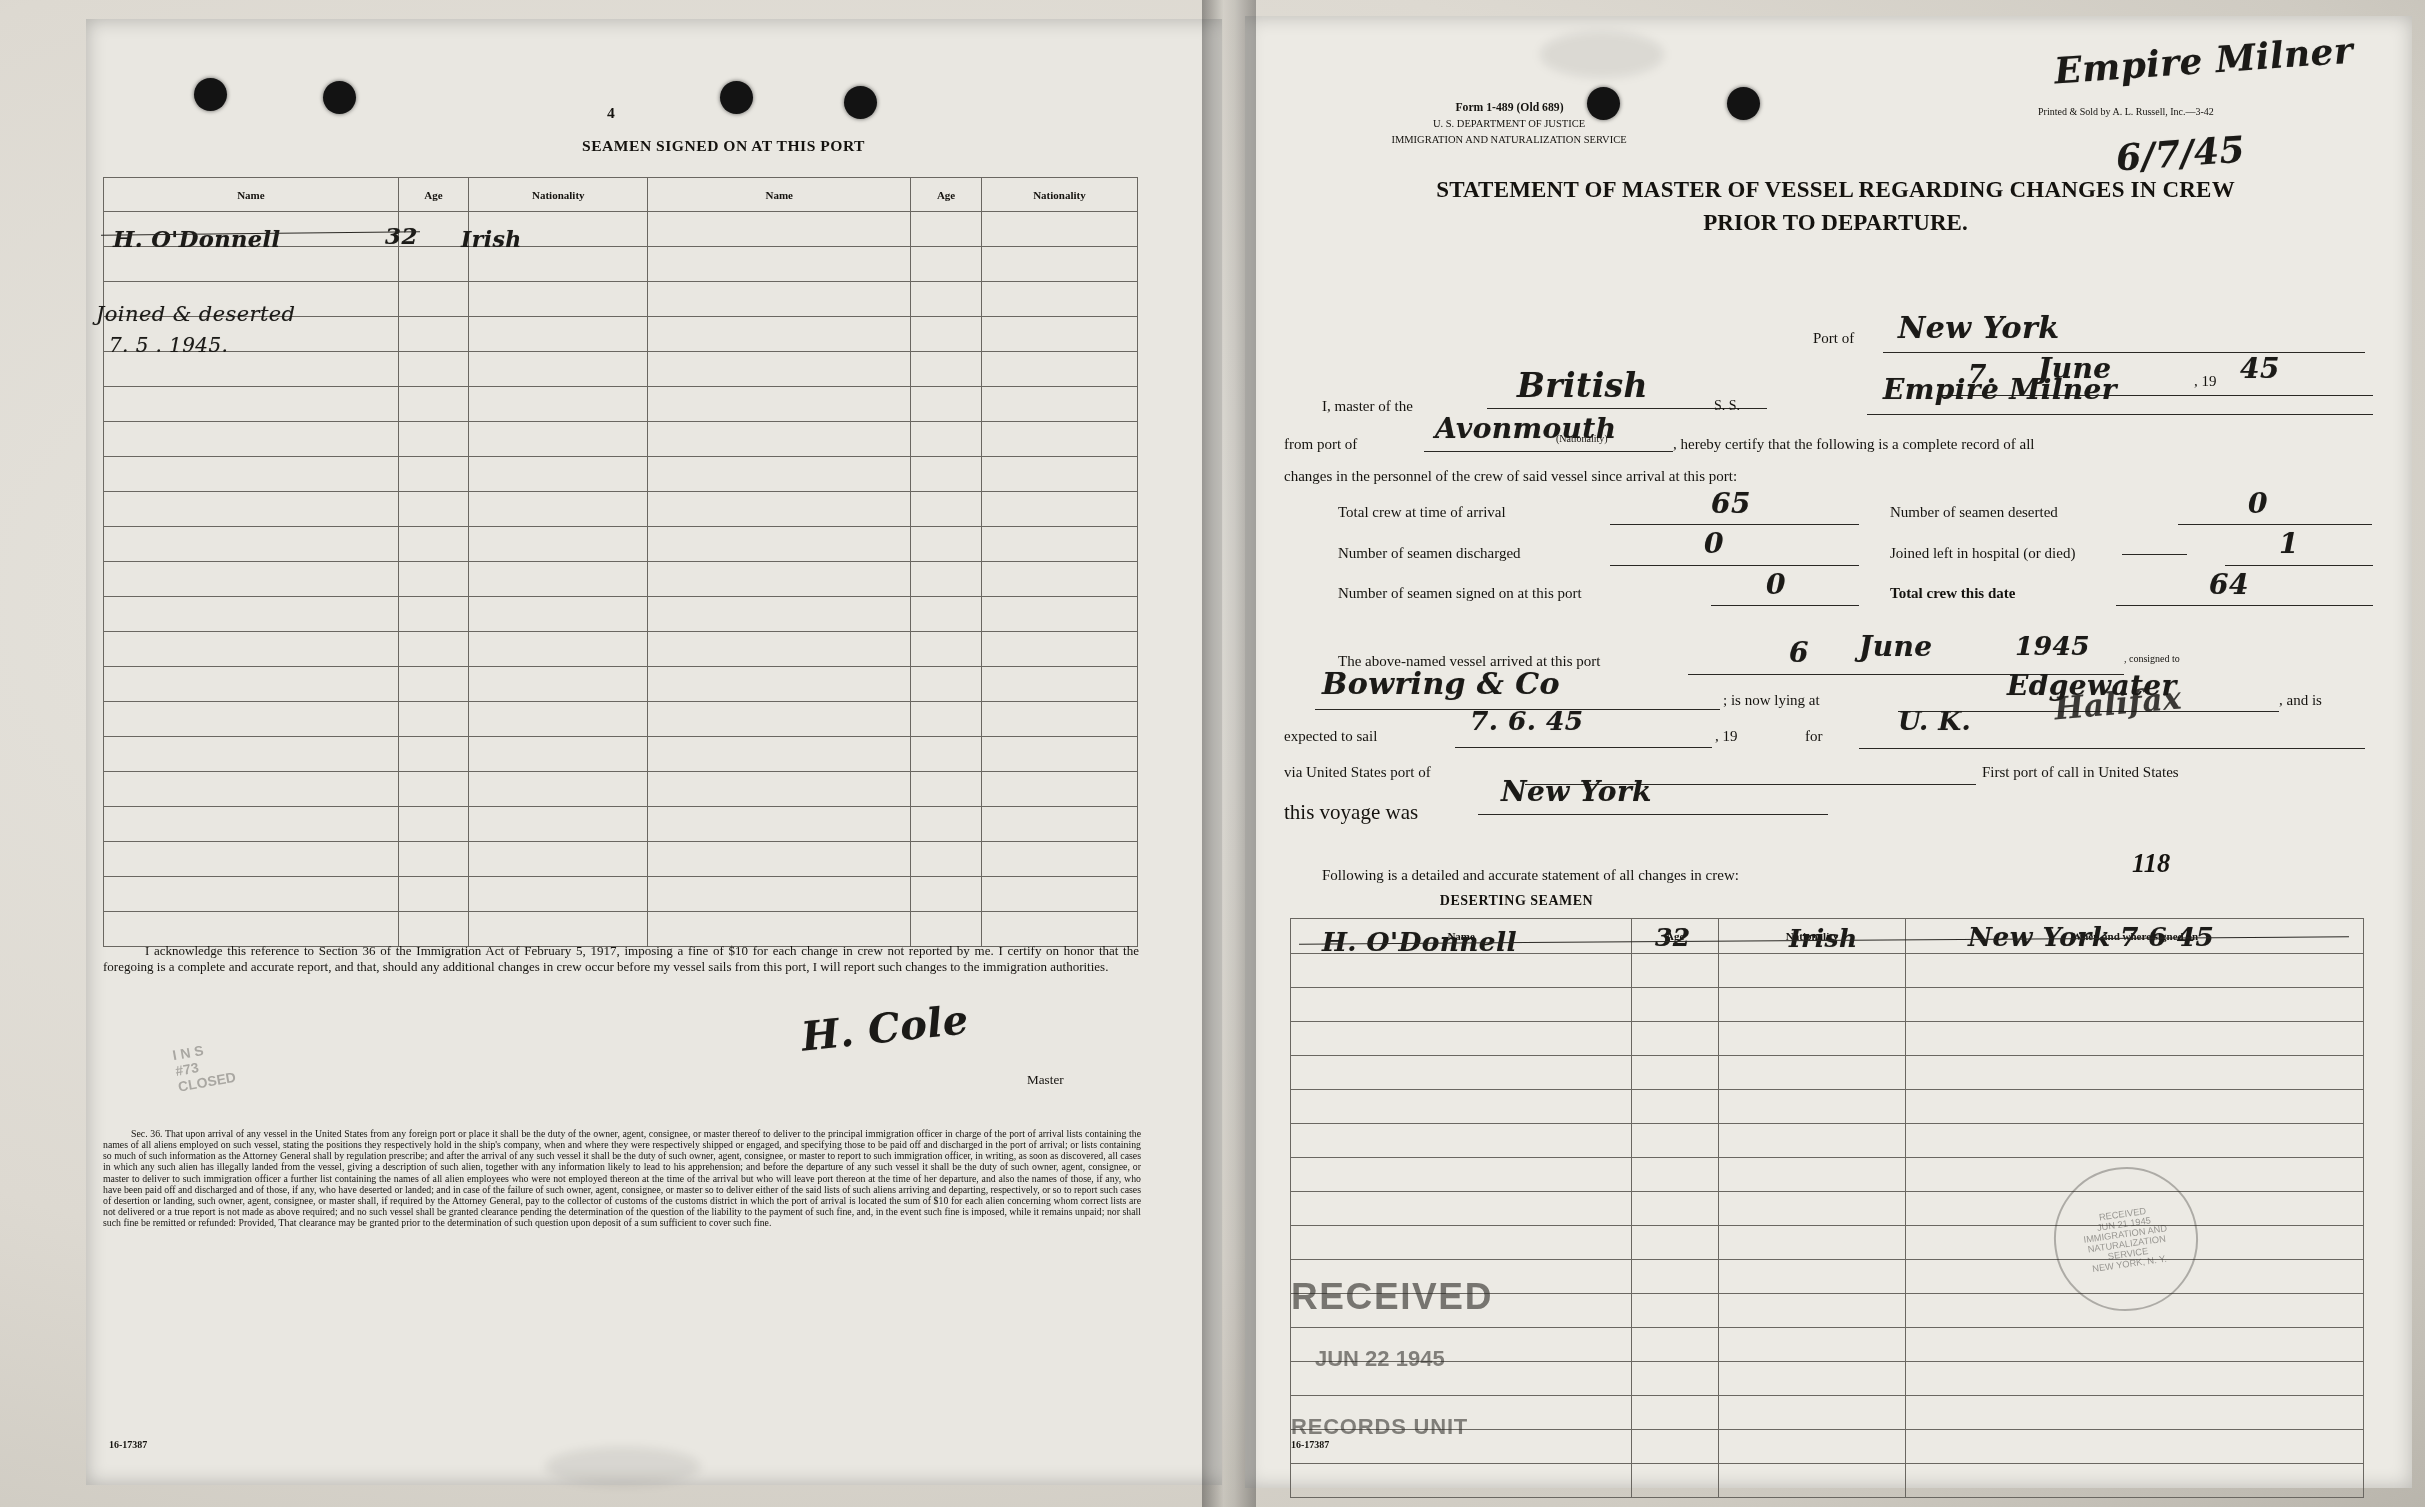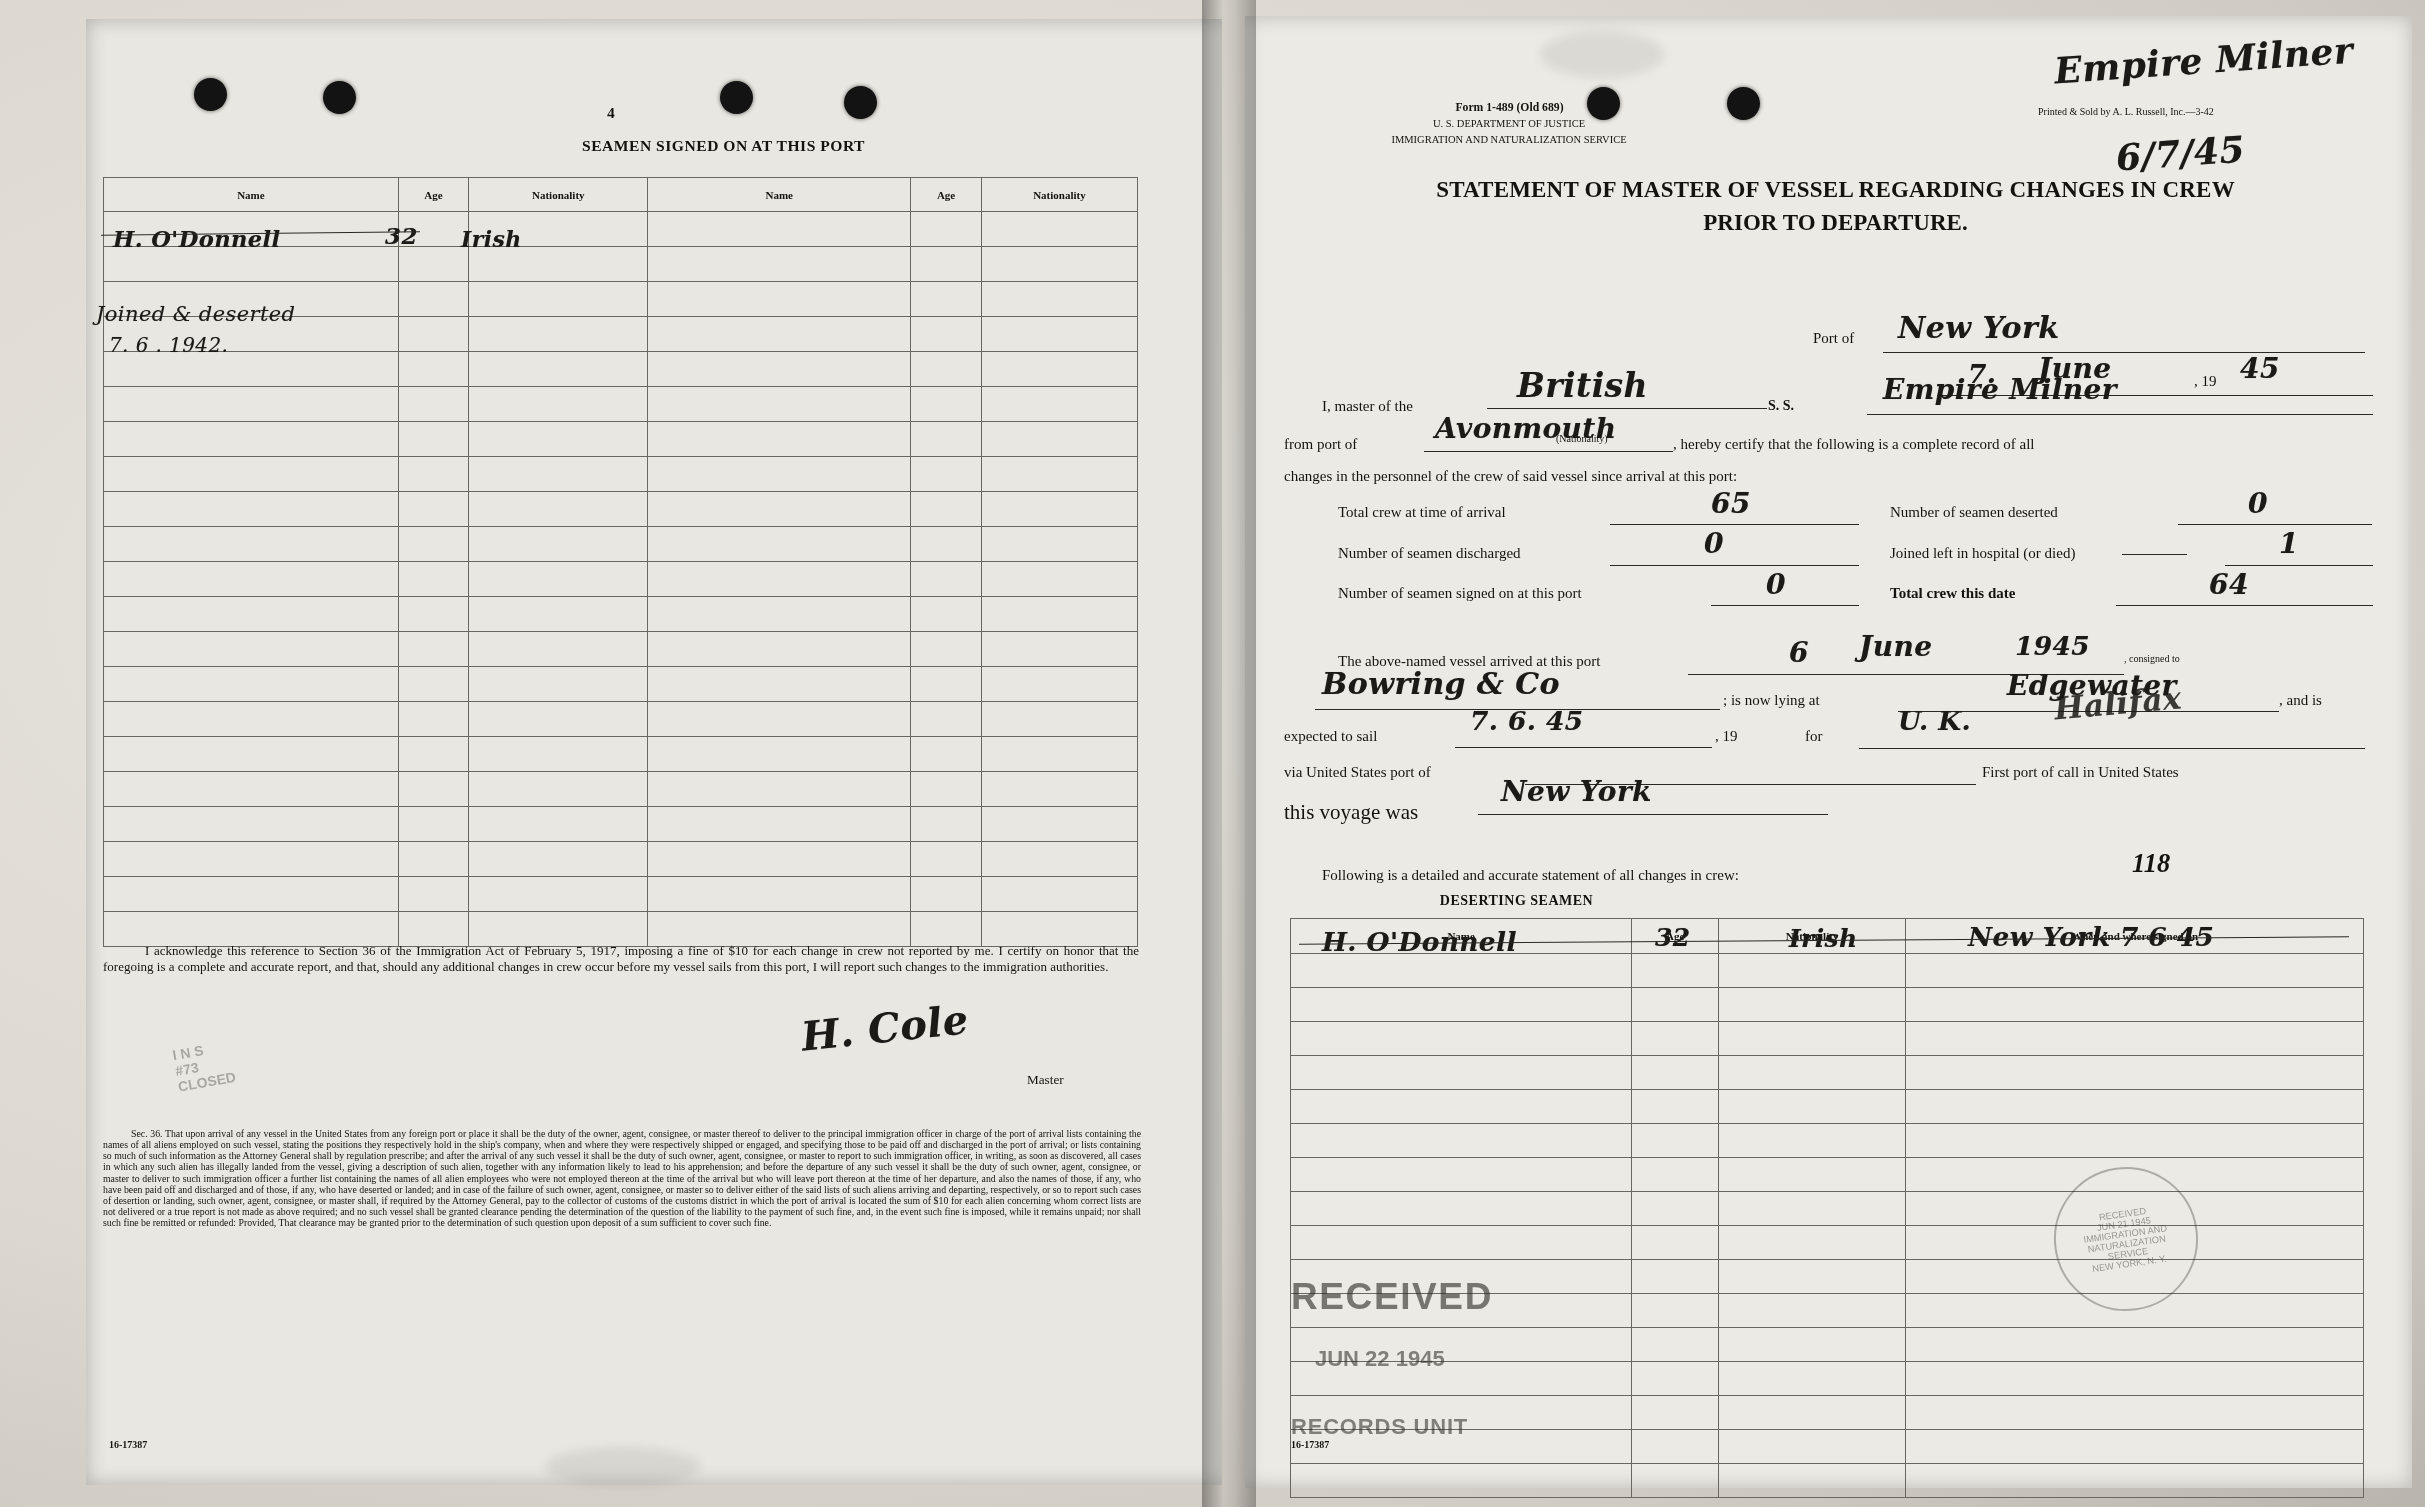--- a/index.html
+++ b/index.html
@@ -245,21 +245,21 @@
           <td style="height: 34px;"></td>
           <td style="height: 34px;"></td>
         </tr>
       </tbody>
   </table>
 
   <div class="hw" style="left:113px;top:226px;font-size:22.6px;">H. O'Donnell</div>
   <div class="hw" style="left:385px;top:222px;font-size:23px;">32</div>
   <div class="hw" style="left:461px;top:226px;font-size:22px;">Irish</div>
   <div class="hw lt" style="left:96px;top:302px;font-size:21px;">Joined &amp; deserted</div>
-  <div class="hw lt" style="left:109px;top:333px;font-size:20px;">7. 6 . 1942.</div>
+  <div class="hw lt" style="left:109px;top:333px;font-size:20px;">7. 5 . 1945.</div>
   <div class="ul" style="left:101px;top:233px;width:319px;transform:rotate(-.6deg);"></div>
 
   <div class="para just" style="left:103px;top:943px;width:1036px;font-size:13px;line-height:1.26;text-indent:42px;">I acknowledge this reference to Section 36 of the Immigration Act of February 5, 1917, imposing a fine of $10 for each change in crew not reported by me. I certify on honor that the foregoing is a complete and accurate report, and that, should any additional changes in crew occur before my vessel sails from this port, I will report such changes to the immigration authorities.</div>
 
   <div class="hw" style="left:801px;top:1004px;font-size:40px;transform:rotate(-6deg);">H. Cole</div>
   <div class="txt" style="left:1027px;top:1072px;font-size:13.2px;">Master</div>
 
   <div class="para just" style="left:103px;top:1128px;width:1038px;font-size:9.8px;line-height:1.14;text-indent:28px;">Sec. 36.  That upon arrival of any vessel in the United States from any foreign port or place it shall be the duty of the owner, agent, consignee, or master thereof to deliver to the principal immigration officer in charge of the port of arrival lists containing the names of all aliens employed on such vessel, stating the positions they respectively hold in the ship's company, when and where they were respectively shipped or engaged, and specifying those to be paid off and discharged in the port of arrival; or lists containing so much of such information as the Attorney General shall by regulation prescribe; and after the arrival of any such vessel it shall be the duty of such owner, agent, consignee, or master to report to such immigration officer, in writing, as soon as discovered, all cases in which any such alien has illegally landed from the vessel, giving a description of such alien, together with any information likely to lead to his apprehension; and before the departure of any such vessel it shall be the duty of such owner, agent, consignee, or master to deliver to such immigration officer a further list containing the names of all alien employees who were not employed thereon at the time of the arrival but who will leave port thereon at the time of her departure, and also the names of those, if any, who have been paid off and discharged and of those, if any, who have deserted or landed; and in case of the failure of such owner, agent, consignee, or master so to deliver either of the said lists of such aliens arriving and departing, respectively, or so to report such cases of desertion or landing, such owner, agent, consignee, or master shall, if required by the Attorney General, pay to the collector of customs of the customs district in which the port of arrival is located the sum of $10 for each alien concerning whom correct lists are not delivered or a true report is not made as above required; and no such vessel shall be granted clearance pending the determination of the question of the liability to the payment of such fine, and, in the event such fine is imposed, while it remains unpaid; nor shall such fine be remitted or refunded: Provided, That clearance may be granted prior to the determination of such question upon deposit of a sum sufficient to cover such fine.</div>
 
   <div class="txt b" style="left:109px;top:1439px;font-size:10px;">16-17387</div>
@@ -282,21 +282,21 @@
   <div class="ul" style="left:1883px;top:352px;width:482px;"></div>
   <div class="hw" style="left:1968px;top:358px;font-size:26.4px;">7.</div>
   <div class="hw" style="left:2038px;top:352px;font-size:28px;">June</div>
   <div class="txt" style="left:2194px;top:373px;font-size:15px;">, 19</div>
   <div class="hw" style="left:2240px;top:352px;font-size:28px;">45</div>
   <div class="ul" style="left:1937px;top:395px;width:436px;"></div>
 
   <div class="txt" style="left:1322px;top:398px;font-size:15px;">I, master of the</div>
   <div class="hw" style="left:1517px;top:366px;font-size:33px;">British</div>
   <div class="ul" style="left:1487px;top:408px;width:280px;"></div>
-  <div class="txt" style="left:1768px;top:398px;font-size:14px;font-weight:bold;">S. S.</div>
+  <div class="txt" style="left:1714px;top:398px;font-size:14px;">S. S.</div>
   <div class="hw" style="left:1883px;top:373px;font-size:28px;">Empire Milner</div>
   <div class="ul" style="left:1867px;top:414px;width:506px;"></div>
 
   <div class="txt" style="left:1284px;top:436px;font-size:15px;">from port of</div>
   <div class="hw" style="left:1435px;top:412px;font-size:28px;">Avonmouth</div>
   <div class="txt xs" style="left:1556px;top:433px;font-size:10px;">(Nationality)</div>
   <div class="ul" style="left:1424px;top:451px;width:249px;"></div>
   <div class="txt" style="left:1673px;top:436px;font-size:15px;">, hereby certify that the following is a complete record of all</div>
   <div class="txt" style="left:1284px;top:468px;font-size:15px;">changes in the personnel of the crew of said vessel since arrival at this port:</div>
 

